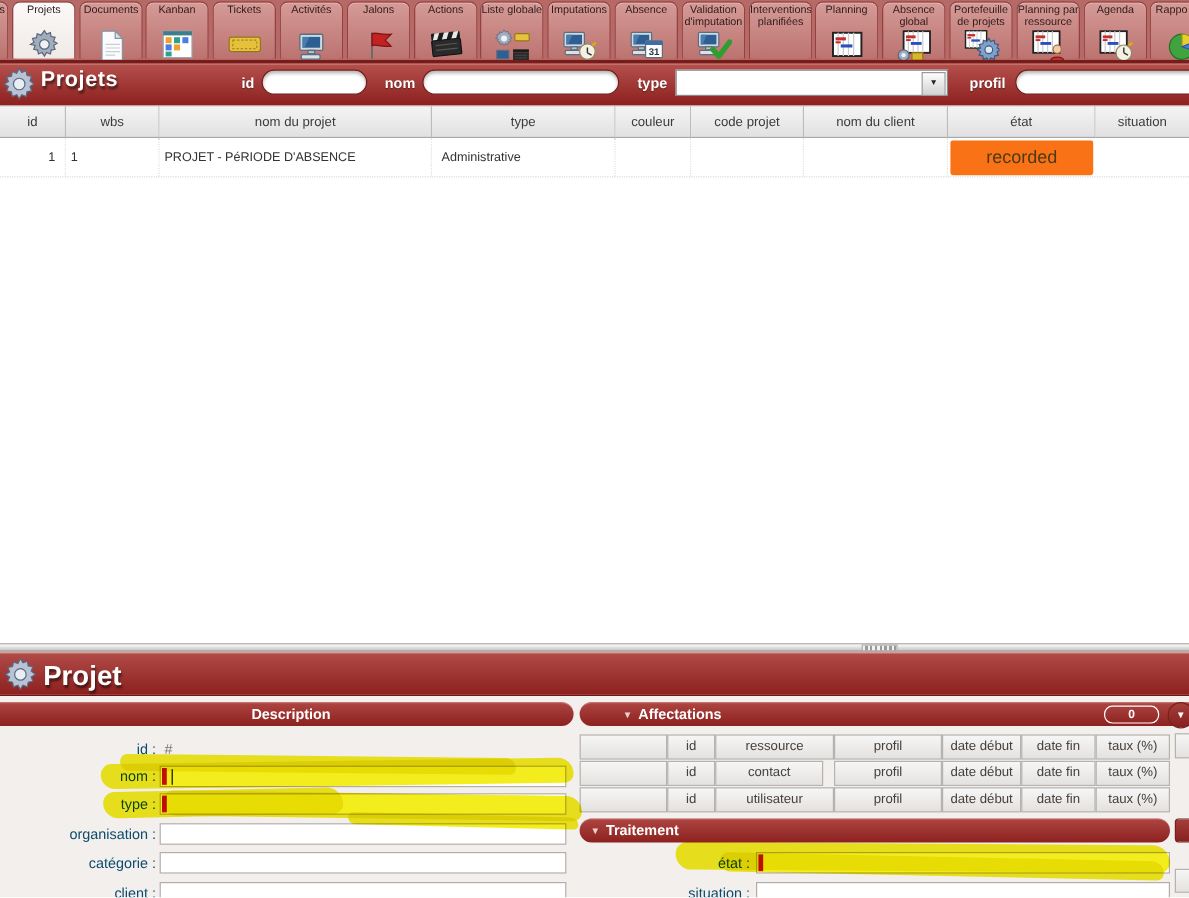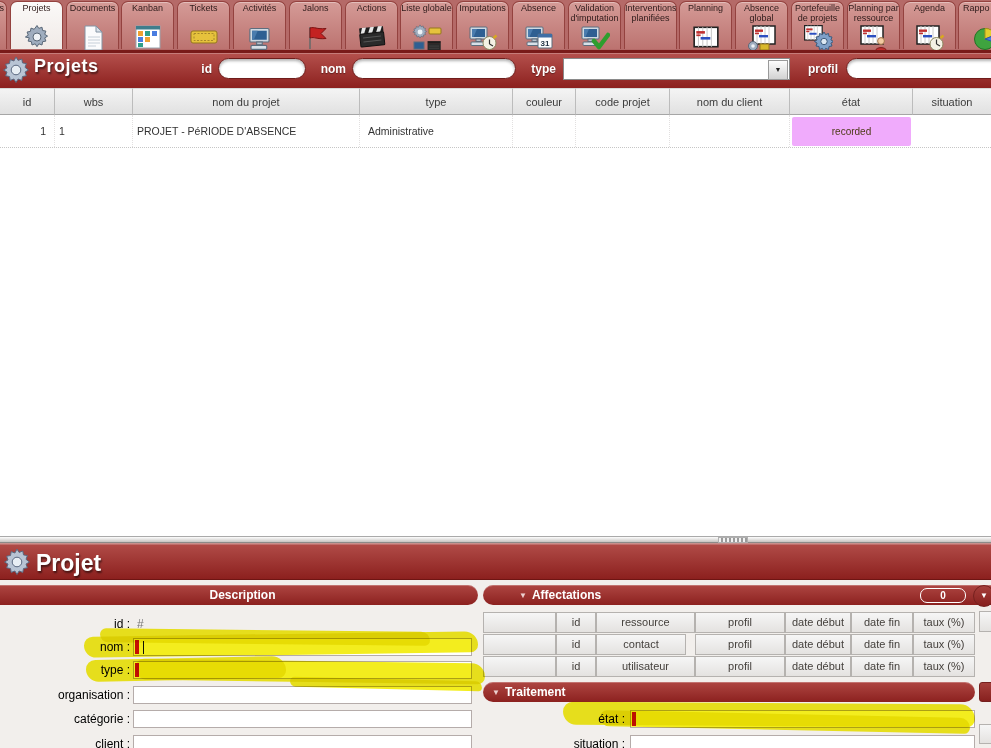--- a/index.html
+++ b/index.html
@@ -37,21 +37,21 @@
   
   .gh{position:absolute;top:88px;height:27px;box-sizing:border-box;
     background:linear-gradient(#f4f4f4,#e1e1e1);border-right:1px solid #bcbcbc;
     border-top:1px solid #d8d8d8;border-bottom:1px solid #a6a6a6;
     font-size:11px;color:#3c3c3c;text-align:center;line-height:26px;cursor:pointer;}
   .trow{position:absolute;top:115px;left:0;width:991px;height:33px;border-bottom:1px dotted #c6c6c6;
     box-sizing:border-box;cursor:pointer;background:#fff;}
   .tc{position:absolute;top:0;height:32px;box-sizing:border-box;font-size:10.5px;color:#333;
     line-height:32px;border-right:1px dotted #e2e0e0;white-space:nowrap;overflow:hidden;}
   .badge{position:absolute;left:792px;top:2px;width:119px;height:29px;border-radius:2px;
-    background:#f0abfc;color:#4c3a16;font-size:10px;text-align:center;line-height:29px;}
+    background:#f97316;color:#4c3a16;font-size:15px;text-align:center;line-height:29px;}
 
   .workspace{position:absolute;top:148px;left:0;width:991px;height:388px;background:#fff;}
 
   
   .splitter{position:absolute;top:536px;left:0;width:991px;height:7px;box-sizing:border-box;
     background:linear-gradient(#fdfdfd,#c7c4c1);border-top:1px solid #aaa;border-bottom:1px solid #8c8a88;cursor:row-resize;}
   .grip{position:absolute;left:718px;top:0;width:28px;height:4px;
     background:repeating-linear-gradient(90deg,#f2f2f2 0 2px,#9a9a9a 2px 4px);border:1px solid #b0b0b0;}
 
   
@@ -69,21 +69,21 @@
   .secbar .caret{display:inline-block;color:#ecd0cf;font-size:8px;margin:0 5px 0 9px;vertical-align:1px;}
   .sec-desc{left:0;top:585px;width:478px;border-radius:0 10px 10px 0;text-align:center;}
   .sec-aff{left:483px;top:585px;width:492px;padding-left:27px;}
   .sec-trait{left:483px;top:682px;width:492px;}
   .cbadge{position:absolute;left:920px;top:588px;width:44px;height:13px;border:1px solid #fff;
     border-radius:7px;font-size:10px;font-weight:bold;color:#fff;text-align:center;line-height:13px;}
   .roundbtn{position:absolute;left:973px;top:585px;width:22px;height:22px;border-radius:50%;
     background:linear-gradient(#a53f3b,#87201e);border:1px solid #75201e;box-sizing:border-box;
     color:#fff;font-size:8px;text-align:center;line-height:20px;cursor:pointer;}
 
-  .flabel{position:absolute;font-size:12px;color:#000000;text-align:right;width:120px;}
+  .flabel{position:absolute;font-size:12px;color:#0c4a6e;text-align:right;width:120px;}
   .fvalue{position:absolute;font-size:12px;color:#777;}
   .tin{position:absolute;height:18px;background:#fff;border:1px solid #b5acaa;box-sizing:border-box;}
   .tin.lcol{left:133px;width:339px;}
   .tin.rcol{left:630px;width:345px;}
   .req{position:absolute;left:1px;top:1px;width:4px;height:14px;background:#d01010;}
   .cursorbar{position:absolute;left:9px;top:2px;width:1px;height:13px;background:#111;}
 
   .acell{position:absolute;height:21px;background:linear-gradient(#f6f6f6,#e4e2e0);
     border:1px solid #b5b2af;box-sizing:border-box;font-size:11px;color:#45413d;
     text-align:center;line-height:19px;}

